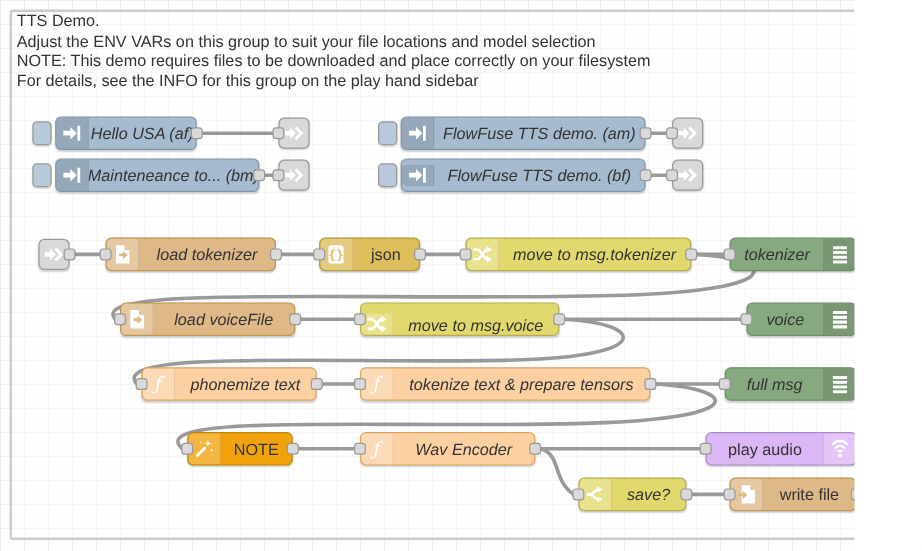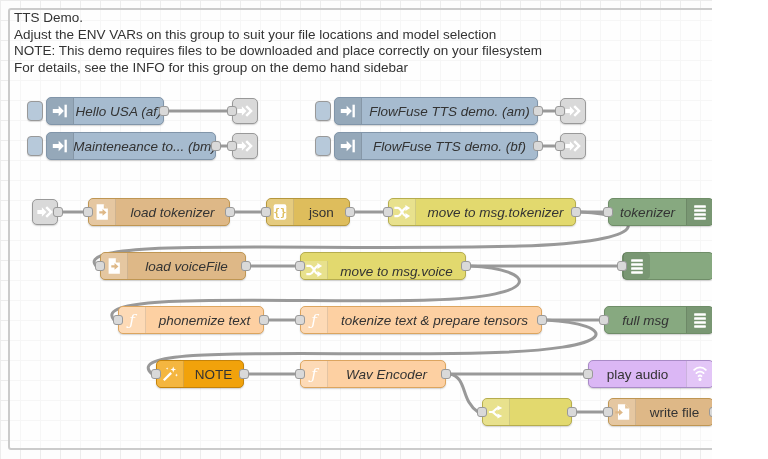--- a/index.html
+++ b/index.html
@@ -56,21 +56,21 @@
 </style>
 </head>
 <body>
 
 <div class="canvas">
   <div class="group" id="group-rect" style="left: 8px; top: 8px; width: 750px; height: 442px;"></div>
   <div class="group-label" id="group-label" style="left: 14px; top: 10px;">
     <div>TTS Demo.</div>
     <div>Adjust the ENV VARs on this group to suit your file locations and model selection</div>
     <div>NOTE: This demo requires files to be downloaded and place correctly on your filesystem</div>
-    <div>For details, see the INFO for this group on the demo hand sidebar</div>
+    <div>For details, see the INFO for this group on the play hand sidebar</div>
   </div>
   <svg id="wires" width="768" height="459">
       <path d="M168 111 C188 111 208 111 228 111" stroke="#999999"></path>
       <path d="M220 146 C223 146 225 146 228 146" stroke="#999999"></path>
       <path d="M542 111 C547 111 551 111 556 111" stroke="#999999"></path>
       <path d="M542 146 C547 146 551 146 556 146" stroke="#999999"></path>
       <path d="M62 212 C70 212 76 212 84 212" stroke="#999999"></path>
       <path d="M234 212 C244 212 252 212 262 212" stroke="#999999"></path>
       <path d="M354 212 C364 212 374 212 384 212" stroke="#999999"></path>
       <path d="M580 212 C588 212 596 212 604 212" stroke="#999999"></path>
@@ -146,21 +146,21 @@
       </div>
       <div class="node linknode" style="left: 560px; top: 98px; width: 26px; height: 26px; background: rgb(217, 217, 217); border: 1px solid rgb(153, 153, 153);">
         <span class="icon">
           <svg viewBox="0 0 20 20" width="18" height="18">
             <path fill="#fff" d="M1.5 7.8h5V4.6L11.6 10l-5.1 5.4v-3.2h-5z"></path>
             <path fill="#fff" d="M12.3 3.6L18.7 10l-6.4 6.4-1.9-1.9L14.9 10l-4.5-4.5z"></path>
           </svg>
         </span>
         <span class="port pin"></span>
       </div>
-      <div class="node" style="left: 334px; top: 132px; width: 204px; height: 28px; background: rgb(166, 187, 207); border: 1px solid rgb(129, 149, 169);">
+      <div class="node" style="left: 334px; top: 132px; width: 204px; height: 28px; background: rgb(166, 187, 207); border: 1px solid rgb(129, 149, 169); align-items: center;">
         <div class="zone zleft dark">
           <span class="icon">
             <svg viewBox="0 0 20 20" width="18" height="18">
               <path fill="#fff" d="M15 3h2.6v14H15z"></path>
               <path fill="#fff" d="M2 7.8h6.5V4.2L14.3 10l-5.8 5.8v-3.6H2z"></path>
             </svg>
           </span>
         </div>
         <div class="lbl it">FlowFuse TTS demo. (bf)</div>
         <span class="port pout"></span>
@@ -268,20 +268,21 @@
               </g>
               <path fill="#fff" d="M13.8 2.2L19 5.5l-5.2 3.3zM13.8 11.2L19 14.5l-5.2 3.3z"></path>
             </svg>
           </span>
         </div>
         <div class="lbl it">move to msg.voice</div>
         <span class="port pin"></span>
         <span class="port pout"></span>
       </div>
       <div class="node" style="left: 622px; top: 252px; width: 92px; height: 28px; background: rgb(135, 169, 128); border: 1px solid rgb(111, 141, 104);">
+        <div class="lbl it">voice</div>
         <div class="zone zright dark">
           <span class="icon">
             <svg viewBox="0 0 20 20" width="18" height="18">
               <g fill="#fff">
                 <rect x="3.5" y="2.5" width="13" height="2.8" rx="0.6"></rect>
                 <rect x="3.5" y="6.9" width="13" height="2.8" rx="0.6"></rect>
                 <rect x="3.5" y="11.3" width="13" height="2.8" rx="0.6"></rect>
                 <rect x="3.5" y="15.7" width="13" height="2.8" rx="0.6"></rect>
               </g>
             </svg>
@@ -382,20 +383,21 @@
           <span class="icon">
             <svg viewBox="0 0 20 20" width="18" height="18">
               <g stroke="#fff" stroke-width="2.3" fill="none">
                 <path d="M2.5 10h2.8c3.2 0 3.9-4.5 7.2-4.5"></path>
                 <path d="M2.5 10h2.8c3.2 0 3.9 4.5 7.2 4.5"></path>
               </g>
               <path fill="#fff" d="M11.6 2.8L17 5.5l-5.4 2.7zM11.6 11.8L17 14.5l-5.4 2.7z"></path>
             </svg>
           </span>
         </div>
+        <div class="lbl it">save?</div>
         <span class="port pin"></span>
         <span class="port pout"></span>
       </div>
       <div class="node" style="left: 608px; top: 398px; width: 106px; height: 28px; background: rgb(222, 184, 135); border: 1px solid rgb(191, 150, 83);">
         <div class="zone zleft light">
           <span class="icon">
             <svg viewBox="0 0 20 20" width="18" height="18">
               <path fill="#fff" d="M5.5 1.5h8L18 6v12.5H5.5z"></path>
               <path fill="#deb887" d="M13.5 1.5V6H18z" opacity="0.85"></path>
               <path fill="#deb887" d="M2.5 9.2h4.1V6.8l4.4 3.7-4.4 3.7v-2.4H2.5z"></path>

